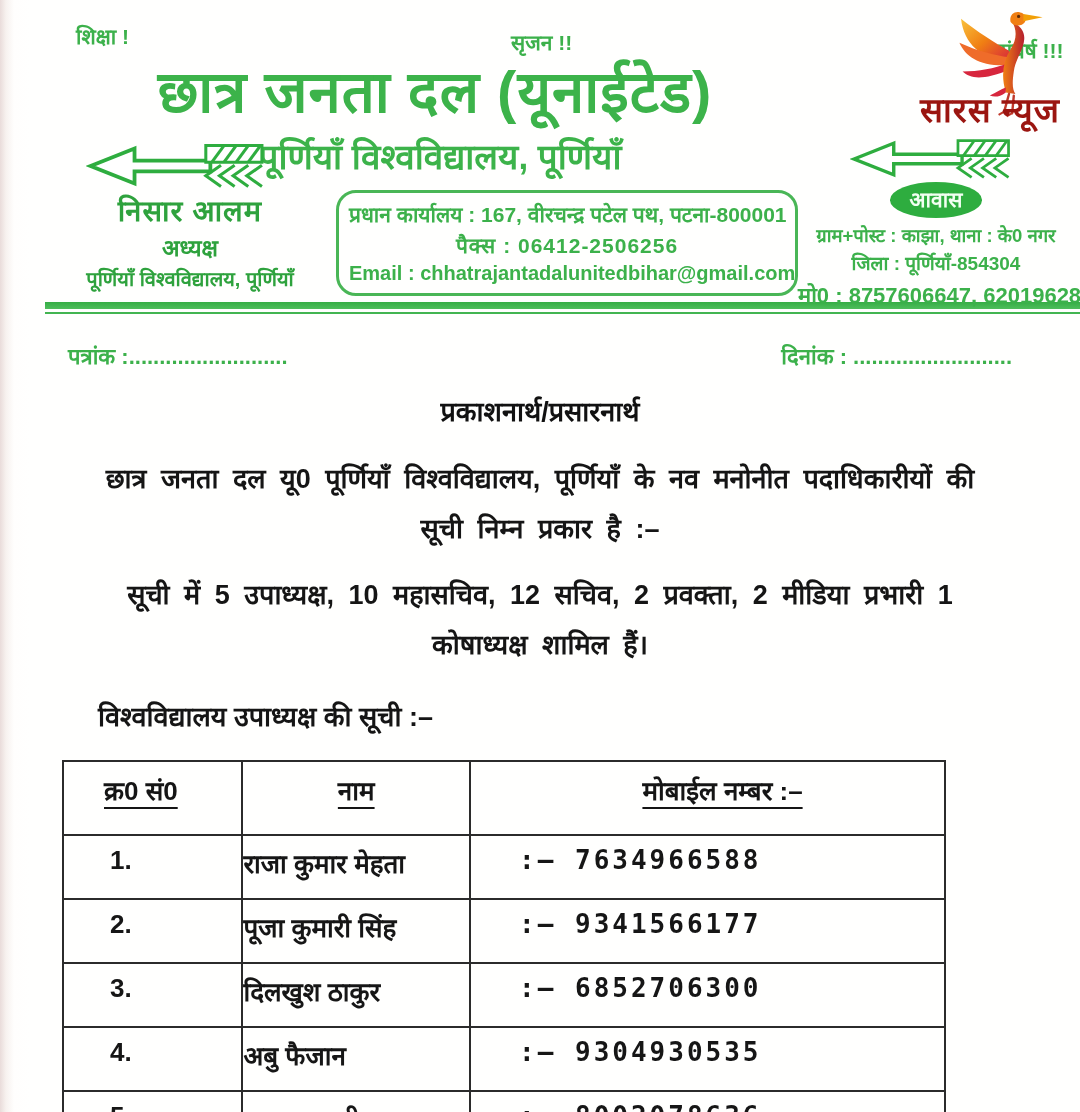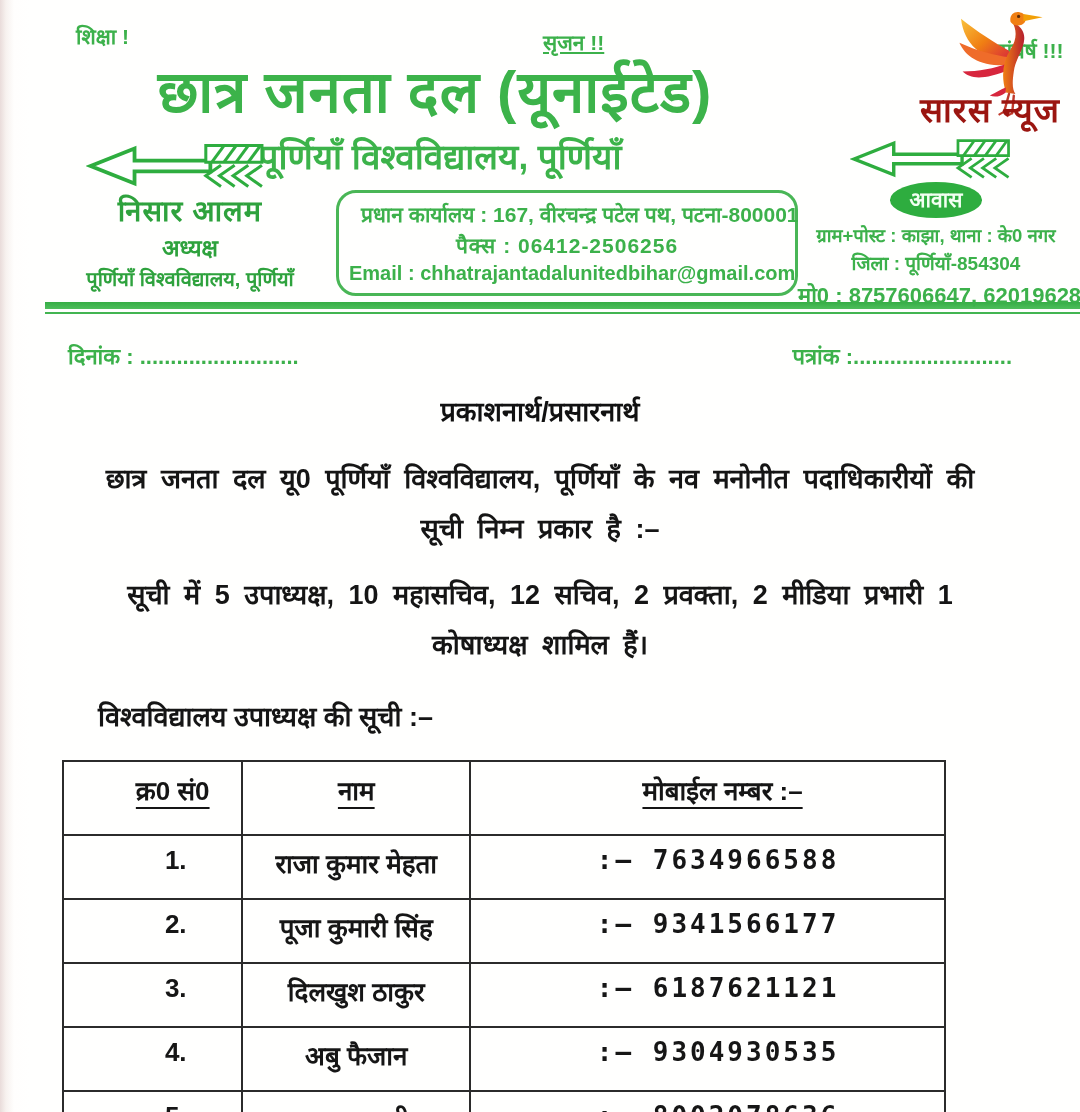--- a/index.html
+++ b/index.html
@@ -13,21 +13,21 @@
     position:relative; width:1080px; height:1112px;
     background:
       linear-gradient(90deg, #e9dcda 0px, #f7f2ef 6px, #fffefd 14px, #fffffe 30px);
     overflow:hidden;
   }
 
   
   .header { position:relative; height:302px;padding-left:32px; }
   .slogan { position:absolute; color:#3cb14b; font-weight:700; font-size:21px; }
   .slogan-left   { left:76px;  top:22px; }
-  .slogan-center { left:543px; top:28px;text-decoration:underline; }
+  .slogan-center { left:511px; top:28px; }
   .slogan-right  { left:998px; top:36px; }
 
   .logo { position:absolute; right:2px; top:4px; width:170px; text-align:center; }
   .logo-bird { position:absolute; right:14px; top:2px; }
   .logo-text { position:absolute; right:4px; top:82px; width:168px;
     font-size:34px; font-weight:800; color:#9b1510; letter-spacing:1px; white-space:nowrap;}
 
   .title { position:absolute; left:0; right:210px; top:50px; text-align:center;
     font-size:58px; font-weight:800; color:#3cb34a; letter-spacing:1px; white-space:nowrap;}
   .subtitle { position:absolute; left:0; right:200px; top:132px; text-align:center;
@@ -38,21 +38,21 @@
   .arrow-right { left:850px; top:132px; }
 
   .president { position:absolute; left:56px; top:190px; width:268px; text-align:center; color:#2ea23d;}
   .president .name { font-size:29px; font-weight:800; letter-spacing:1px; }
   .president .role { font-size:23px; font-weight:700; margin-top:2px;}
   .president .org  { font-size:20px; font-weight:700; margin-top:2px; white-space:nowrap;}
 
   .office-box { position:absolute; left:336px; top:190px; width:462px;
     border:3px solid #49b656; border-radius:20px; padding:7px 10px 8px;
     text-align:center; color:#3cb14b; }
-  .office-box .l1 { font-size:21px; font-weight:800; white-space:nowrap;margin-left:12px;}
+  .office-box .l1 { font-size:21px; font-weight:800; white-space:nowrap;}
   .office-box .l2 { font-size:21px; font-weight:800; margin-top:3px; letter-spacing:1px;}
   .office-box .l3 { font-size:20px; font-weight:800; margin-top:3px; white-space:nowrap;}
 
   .residence { position:absolute; left:798px; top:182px; width:276px; text-align:center; color:#3cb14b;}
   .residence .badge { display:inline-block; background:#2ead3f; color:#f2fff2;
     font-size:21px; font-weight:800; padding:3px 20px 5px; border-radius:50%; }
   .residence .r1 { font-size:18.5px; font-weight:700; margin-top:4px; white-space:nowrap;}
   .residence .r2 { font-size:19px; font-weight:700; margin-top:3px;}
   .residence .r3 { font-size:22px; font-weight:700; margin-top:3px; white-space:nowrap;}
 
@@ -66,30 +66,30 @@
   .subject { text-align:center; margin-top:22px; font-size:27px; font-weight:800; color:#111; }
   .para { text-align:center; font-size:27px; font-weight:700; line-height:1.85;
     word-spacing:7px; color:#151515; }
   .para1 { margin:26px auto 0; width:900px; }
   .para2 { margin:16px auto 0; width:900px; }
   .list-heading { margin:26px 0 0 30px; font-size:27px; font-weight:800; color:#151515; }
 
   
   table.roster { border-collapse:collapse; margin:26px 0 0 62px; width:884px;
     background:#fffffe; }
-  .roster th, .roster td { border:2px solid #2b2b2b; vertical-align:top;text-align:center; }
+  .roster th, .roster td { border:2px solid #2b2b2b; vertical-align:top; }
   .roster th { height:74px; padding-top:10px; font-size:26px; font-weight:800; color:#151515;}
   .roster th .u { text-decoration:underline; text-underline-offset:7px; text-decoration-thickness:2px; }
   .roster td { height:64px; padding-top:9px; font-size:26px; font-weight:700; color:#161616;}
   .col-sno  { width:180px; }
   .col-name { width:228px; }
   .col-mob  { width:476px; }
   .cell-sno  { padding-left:46px; }
   .cell-name { white-space:nowrap;margin-top:16px; }
-  .cell-mob  { padding-left:21px; font-family:"DejaVu Sans Mono", monospace;
+  .cell-mob  { padding-left:48px; font-family:"DejaVu Sans Mono", monospace;
     font-size:25px; letter-spacing:3px; font-weight:700; white-space:nowrap;}
   .th-sno { text-align:left; padding-left:40px; }
   .th-name { text-align:center;border-radius:18px; }
   .th-mob { text-align:center;padding-left:30px; }
 </style>
 </head>
 <body>
 
 <div class="page">
 
@@ -182,22 +182,22 @@
       <div class="r2">जिला : पूर्णियाँ-854304</div>
       <div class="r3">मो0 : 8757606647, 6201962876</div>
     </div>
   </div>
 
   <div class="rule-thick"></div>
   <div class="rule-thin"></div>
 
   <div class="letter">
     <div class="refdate">
+      <span>पत्रांक :..........................</span>
       <span>दिनांक : ..........................</span>
-      <span>पत्रांक :..........................</span>
     </div>
 
     <div class="subject">प्रकाशनार्थ/प्रसारनार्थ</div>
 
     <div class="para para1">छात्र जनता दल यू0 पूर्णियाँ विश्वविद्यालय, पूर्णियाँ के नव मनोनीत पदाधिकारीयों की सूची निम्न प्रकार है :–</div>
     <div class="para para2">सूची में 5 उपाध्यक्ष, 10 महासचिव, 12 सचिव, 2 प्रवक्ता, 2 मीडिया प्रभारी 1 कोषाध्यक्ष शामिल हैं।</div>
 
     <div class="list-heading">विश्वविद्यालय उपाध्यक्ष की सूची :–</div>
   </div>
 
@@ -221,21 +221,21 @@
         <td class="cell-mob">:–  7634966588</td>
       </tr>
       <tr>
         <td class="cell-sno">2.</td>
         <td class="cell-name">पूजा कुमारी सिंह</td>
         <td class="cell-mob">:–  9341566177</td>
       </tr>
       <tr>
         <td class="cell-sno">3.</td>
         <td class="cell-name">दिलखुश ठाकुर</td>
-        <td class="cell-mob">:–  6187621121</td>
+        <td class="cell-mob">:–  6852706300</td>
       </tr>
       <tr>
         <td class="cell-sno">4.</td>
         <td class="cell-name">अबु फैजान</td>
         <td class="cell-mob">:–  9304930535</td>
       </tr>
       <tr>
         <td class="cell-sno">5.</td>
         <td class="cell-name">गुलजार समीर</td>
         <td class="cell-mob">:–  8002078636</td>

